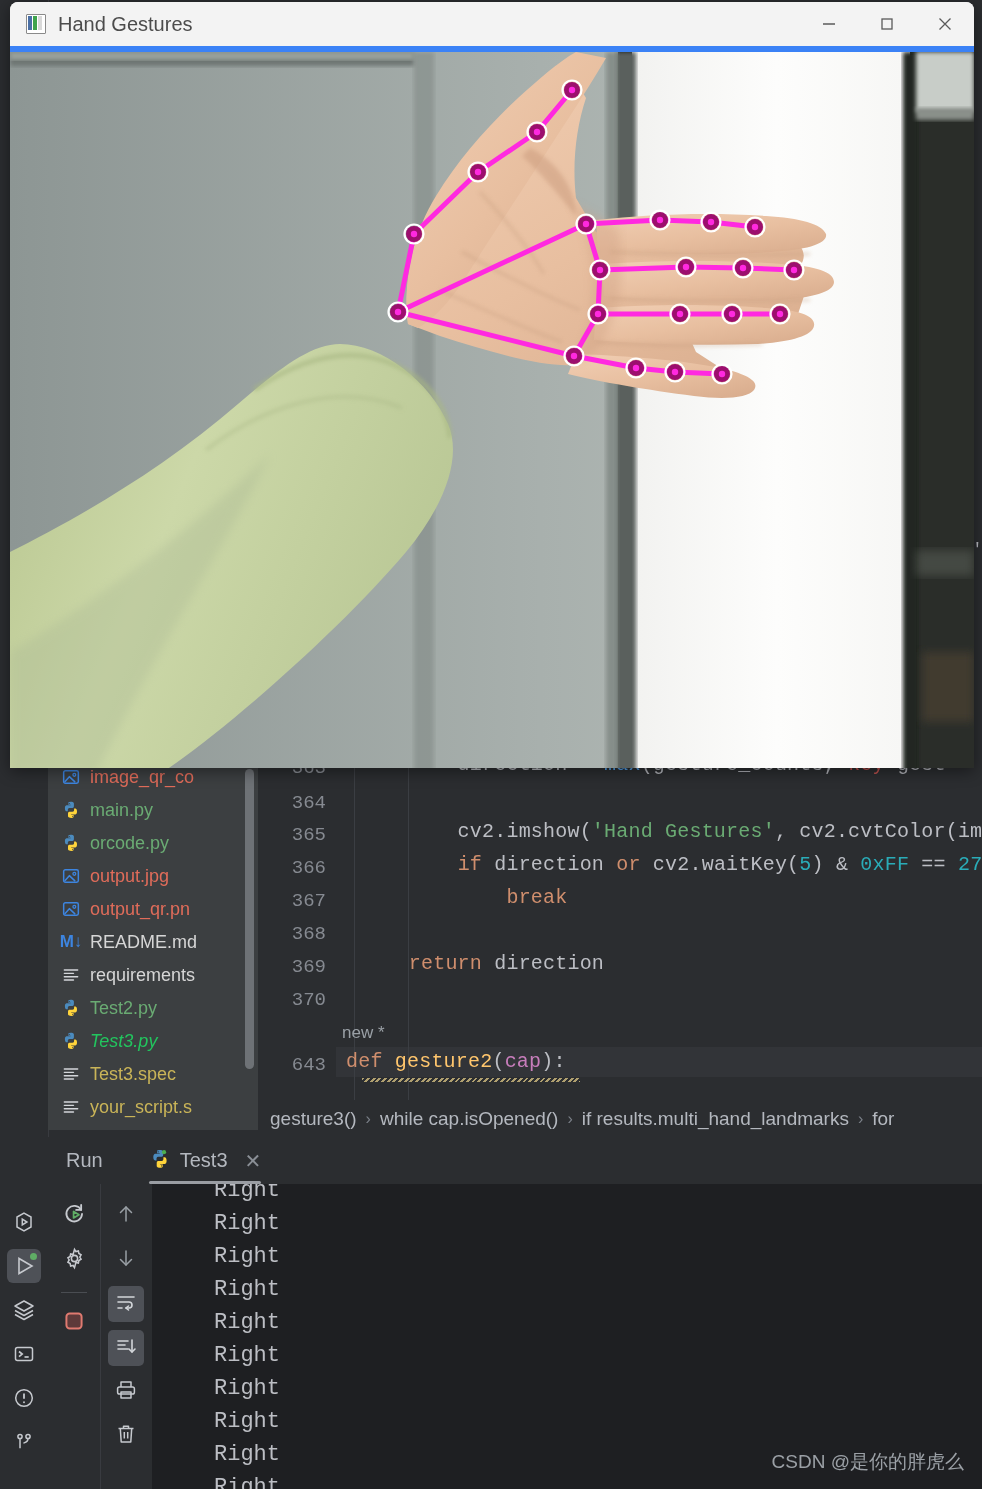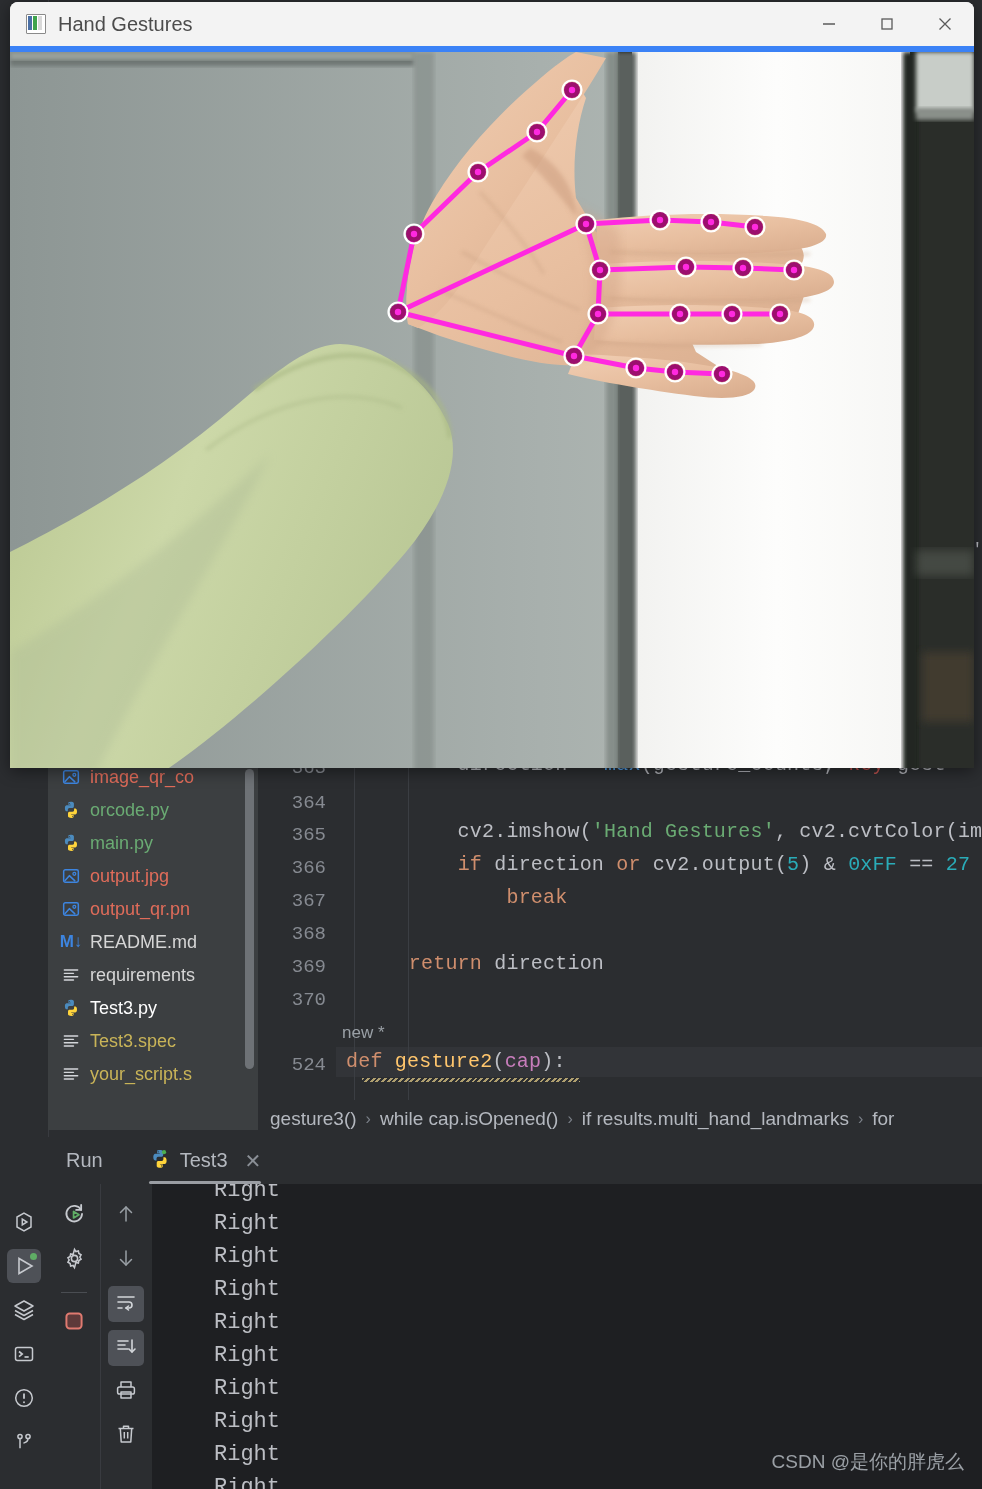--- a/index.html
+++ b/index.html
@@ -247,30 +247,30 @@
           </span>
           <span style="color: rgb(224, 108, 90);">image_qr_co</span>
         </div>
         <div class="tree-row">
           <span class="tree-ico">
             <svg width="20" height="20" viewBox="0 0 24 24">
               <path d="M11.6 2.2c-3 0-2.8 1.3-2.8 1.3v2.2h2.9v.6H7.2s-2.5-.3-2.5 3.6 2.2 3.7 2.2 3.7h1.3v-1.9s-.1-2.2 2.1-2.2h3.2s2 .1 2-2V4.4s.3-2.2-3.9-2.2zm-1.6 1.3c.4 0 .7.3.7.7s-.3.7-.7.7-.7-.3-.7-.7.3-.7.7-.7z" fill="#4B8BBE"></path>
               <path d="M12.3 21.5c3 0 2.8-1.3 2.8-1.3v-2.2h-2.9v-.6h4.5s2.5.3 2.5-3.6-2.2-3.7-2.2-3.7h-1.3v1.9s.1 2.2-2.1 2.2H10.4s-2-.1-2 2v3.1s-.3 2.2 3.9 2.2zm1.6-1.3c-.4 0-.7-.3-.7-.7s.3-.7.7-.7.7.3.7.7-.3.7-.7.7z" fill="#FFD43B"></path>
             </svg>
           </span>
-          <span style="color: rgb(106, 171, 115);">orcode.py</span>
+          <span style="color: rgb(106, 171, 115);">main.py</span>
         </div>
         <div class="tree-row">
           <span class="tree-ico">
             <svg width="20" height="20" viewBox="0 0 24 24">
               <path d="M11.6 2.2c-3 0-2.8 1.3-2.8 1.3v2.2h2.9v.6H7.2s-2.5-.3-2.5 3.6 2.2 3.7 2.2 3.7h1.3v-1.9s-.1-2.2 2.1-2.2h3.2s2 .1 2-2V4.4s.3-2.2-3.9-2.2zm-1.6 1.3c.4 0 .7.3.7.7s-.3.7-.7.7-.7-.3-.7-.7.3-.7.7-.7z" fill="#4B8BBE"></path>
               <path d="M12.3 21.5c3 0 2.8-1.3 2.8-1.3v-2.2h-2.9v-.6h4.5s2.5.3 2.5-3.6-2.2-3.7-2.2-3.7h-1.3v1.9s.1 2.2-2.1 2.2H10.4s-2-.1-2 2v3.1s-.3 2.2 3.9 2.2zm1.6-1.3c-.4 0-.7-.3-.7-.7s.3-.7.7-.7.7.3.7.7-.3.7-.7.7z" fill="#FFD43B"></path>
             </svg>
           </span>
-          <span style="color: rgb(106, 171, 115);">main.py</span>
+          <span style="color: rgb(106, 171, 115);">orcode.py</span>
         </div>
         <div class="tree-row">
           <span class="tree-ico">
             <svg width="20" height="20" viewBox="0 0 24 24" fill="none">
               <rect x="3.2" y="4.6" width="17.6" height="14.8" rx="2" stroke="#3d85e0" stroke-width="1.8"></rect>
               <circle cx="16" cy="9.4" r="1.7" stroke="#3d85e0" stroke-width="1.5"></circle>
               <path d="M4.4 18 10 11.6l7 6.6" stroke="#3d85e0" stroke-width="1.8" stroke-linejoin="round"></path>
             </svg>
           </span>
           <span style="color: rgb(224, 108, 90);">output.jpg</span>
@@ -302,21 +302,30 @@
           </span>
           <span style="color: rgb(214, 214, 214);">requirements</span>
         </div>
         <div class="tree-row">
           <span class="tree-ico">
             <svg width="20" height="20" viewBox="0 0 24 24">
               <path d="M11.6 2.2c-3 0-2.8 1.3-2.8 1.3v2.2h2.9v.6H7.2s-2.5-.3-2.5 3.6 2.2 3.7 2.2 3.7h1.3v-1.9s-.1-2.2 2.1-2.2h3.2s2 .1 2-2V4.4s.3-2.2-3.9-2.2zm-1.6 1.3c.4 0 .7.3.7.7s-.3.7-.7.7-.7-.3-.7-.7.3-.7.7-.7z" fill="#4B8BBE"></path>
               <path d="M12.3 21.5c3 0 2.8-1.3 2.8-1.3v-2.2h-2.9v-.6h4.5s2.5.3 2.5-3.6-2.2-3.7-2.2-3.7h-1.3v1.9s.1 2.2-2.1 2.2H10.4s-2-.1-2 2v3.1s-.3 2.2 3.9 2.2zm1.6-1.3c-.4 0-.7-.3-.7-.7s.3-.7.7-.7.7.3.7.7-.3.7-.7.7z" fill="#FFD43B"></path>
             </svg>
           </span>
-          <span style="color: #ffffff;">Test3.py</span>
+          <span style="color: rgb(106, 171, 115);">Test2.py</span>
+        </div>
+        <div class="tree-row">
+          <span class="tree-ico">
+            <svg width="20" height="20" viewBox="0 0 24 24">
+              <path d="M11.6 2.2c-3 0-2.8 1.3-2.8 1.3v2.2h2.9v.6H7.2s-2.5-.3-2.5 3.6 2.2 3.7 2.2 3.7h1.3v-1.9s-.1-2.2 2.1-2.2h3.2s2 .1 2-2V4.4s.3-2.2-3.9-2.2zm-1.6 1.3c.4 0 .7.3.7.7s-.3.7-.7.7-.7-.3-.7-.7.3-.7.7-.7z" fill="#4B8BBE"></path>
+              <path d="M12.3 21.5c3 0 2.8-1.3 2.8-1.3v-2.2h-2.9v-.6h4.5s2.5.3 2.5-3.6-2.2-3.7-2.2-3.7h-1.3v1.9s.1 2.2-2.1 2.2H10.4s-2-.1-2 2v3.1s-.3 2.2 3.9 2.2zm1.6-1.3c-.4 0-.7-.3-.7-.7s.3-.7.7-.7.7.3.7.7-.3.7-.7.7z" fill="#FFD43B"></path>
+            </svg>
+          </span>
+          <span style="color: #22c55e; font-style: italic;">Test3.py</span>
         </div>
         <div class="tree-row">
           <span class="tree-ico">
             <svg width="20" height="20" viewBox="0 0 24 24" fill="none" stroke="#d3d6da" stroke-width="1.7" stroke-linecap="round">
               <path d="M4 6h16"></path>
               <path d="M4 10h11"></path>
               <path d="M4 14h16"></path>
               <path d="M4 18h11"></path>
             </svg>
           </span>
@@ -341,28 +350,28 @@
     <div id="editor-hl"></div>
     <div id="gutter">
         <div class="lineno" style="top: 2px;">363</div>
         <div class="lineno" style="top: 37px;">364</div>
         <div class="lineno" style="top: 69px;">365</div>
         <div class="lineno" style="top: 102px;">366</div>
         <div class="lineno" style="top: 135px;">367</div>
         <div class="lineno" style="top: 168px;">368</div>
         <div class="lineno" style="top: 201px;">369</div>
         <div class="lineno" style="top: 234px;">370</div>
-        <div class="lineno" style="top: 299px;">524</div>
+        <div class="lineno" style="top: 299px;">643</div>
       </div>
     <div id="guides"></div>
     <div id="guides2"></div>
     <div id="editor-lines">
         <div class="codeline" style="top: -2px; opacity: 0.92;"><span class="tk-id">        direction = </span><span class="tk-call">max</span><span class="tk-id">(gesture_counts, </span><span class="tk-red">key</span><span class="tk-id">=gest</span></div>
         <div class="codeline" style="top: 65px;"><span class="tk-id">        cv2.imshow(</span><span class="tk-str">'Hand Gestures'</span><span class="tk-id">, cv2.cvtColor(ima</span></div>
-        <div class="codeline" style="top: 98px;"><span class="tk-id">        </span><span class="tk-kw">if</span><span class="tk-id"> direction </span><span class="tk-kw">or</span><span class="tk-id"> cv2.output(</span><span class="tk-num">5</span><span class="tk-id">) &amp; </span><span class="tk-num">0xFF</span><span class="tk-id"> == </span><span class="tk-num">27</span></div>
+        <div class="codeline" style="top: 98px;"><span class="tk-id">        </span><span class="tk-kw">if</span><span class="tk-id"> direction </span><span class="tk-kw">or</span><span class="tk-id"> cv2.waitKey(</span><span class="tk-num">5</span><span class="tk-id">) &amp; </span><span class="tk-num">0xFF</span><span class="tk-id"> == </span><span class="tk-num">27</span></div>
         <div class="codeline" style="top: 131px;"><span class="tk-id">            </span><span class="tk-kw">break</span></div>
         <div class="codeline" style="top: 197px;"><span class="tk-id">    </span><span class="tk-kw">return</span><span class="tk-id"> direction</span></div>
         <div class="codeline" style="top: 295px; left: 88px; text-align: center;"><span class="tk-def">def</span><span class="tk-id"> </span><span class="tk-fn">gesture2</span><span class="tk-id">(</span><span class="tk-param">cap</span><span class="tk-id">):</span></div>
         <div class="newmark" style="top: 268px;">new *</div>
         <div class="wavy" style="left: 104px; top: 323px; width: 218px;"></div>
       </div>
   </div>
 
   <div id="breadcrumb">
       <span>gesture3()</span>

